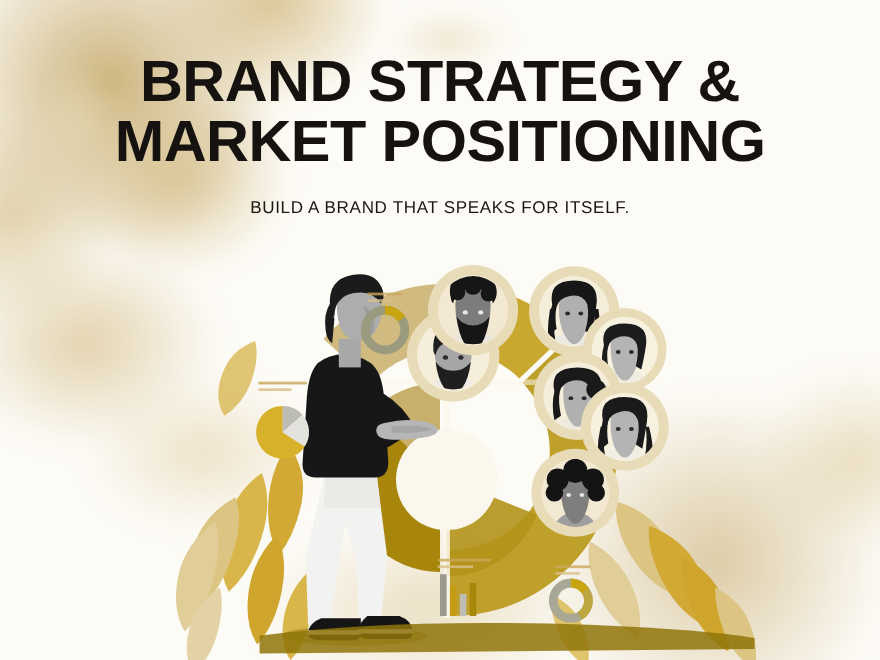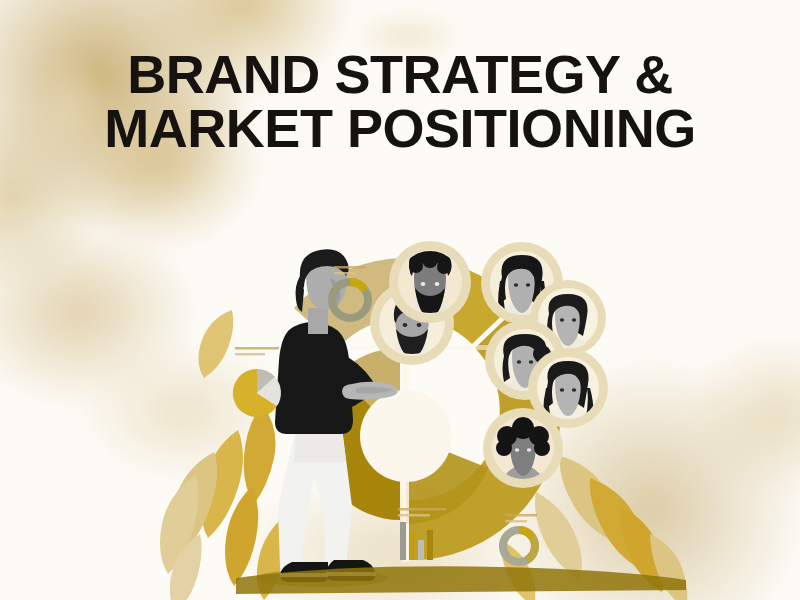--- a/index.html
+++ b/index.html
@@ -318,15 +318,16 @@
         <rect x="-14" y="-26" width="22" height="2.5" fill="#d8c08a" opacity=".8"></rect>
       </g>
     </g>
 
     <path d="M236 578 q120 -16 300 -10 q100 4 150 12 l 0 10 l -450 4 z" fill="#8f7409" opacity=".85"></path>
   </svg>
 
   <div class="headings">
     <div class="title-line">BRAND STRATEGY &amp;</div>
     <div class="title-line">MARKET POSITIONING</div>
+    <div class="subtitle">BUILD A BRAND THAT SPEAKS FOR ITSELF.</div>
   </div>
 
 </div>
 
 </body></html>

